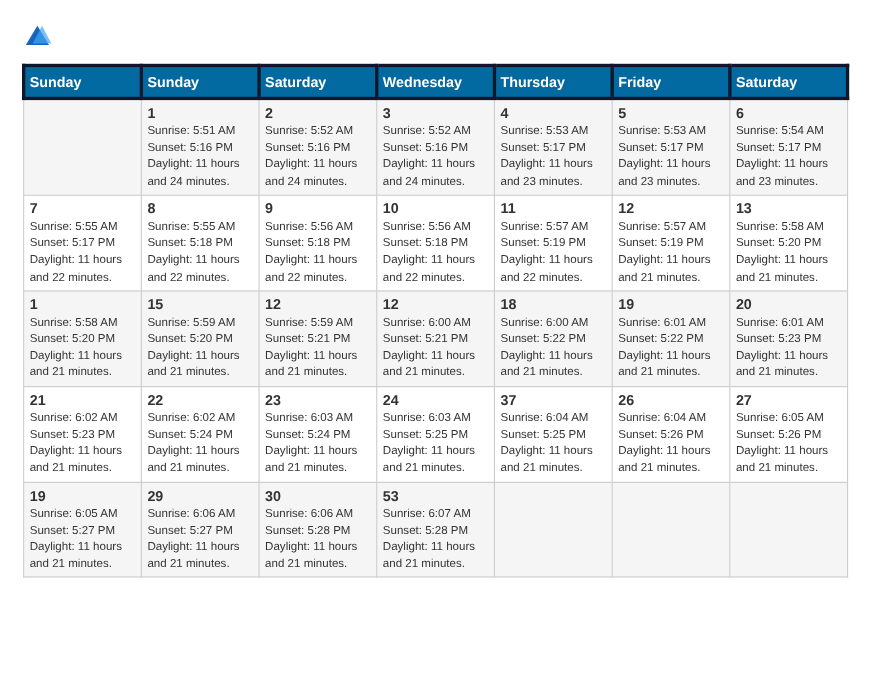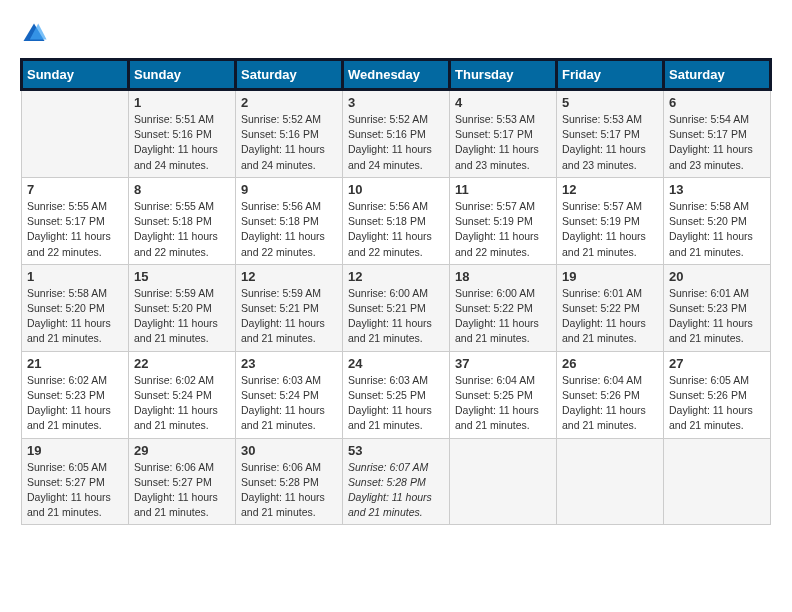--- a/index.html
+++ b/index.html
@@ -335,21 +335,21 @@
         </td>
         <td>
           <span class="day-num">30</span>
           <div class="day-info" style="white-space: pre-line;">Sunrise: 6:06 AM
 Sunset: 5:28 PM
 Daylight: 11 hours
 and 21 minutes.</div>
         </td>
         <td>
           <span class="day-num">53</span>
-          <div class="day-info" style="white-space: pre-line; font-style: italic;">Sunrise: 6:07 AM
+          <div class="day-info" style="white-space: pre-line;">Sunrise: 6:07 AM
 Sunset: 5:28 PM
 Daylight: 11 hours
 and 21 minutes.</div>
         </td>
         <td></td>
         <td></td>
         <td></td>
       </tr>
     </tbody>
 </table>

